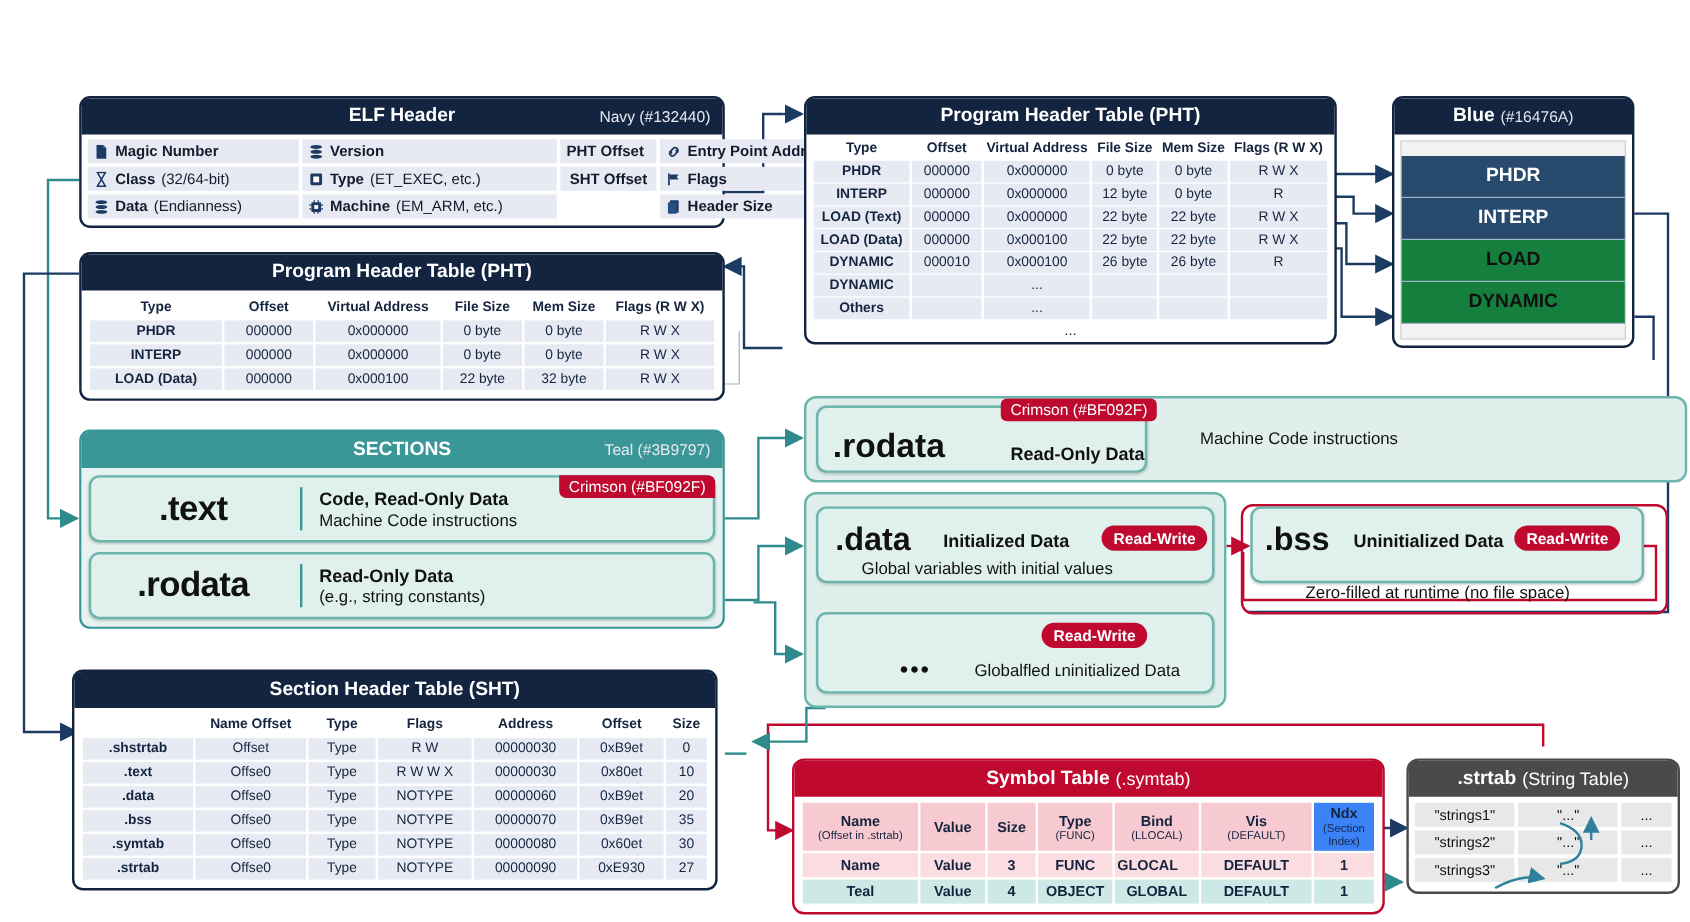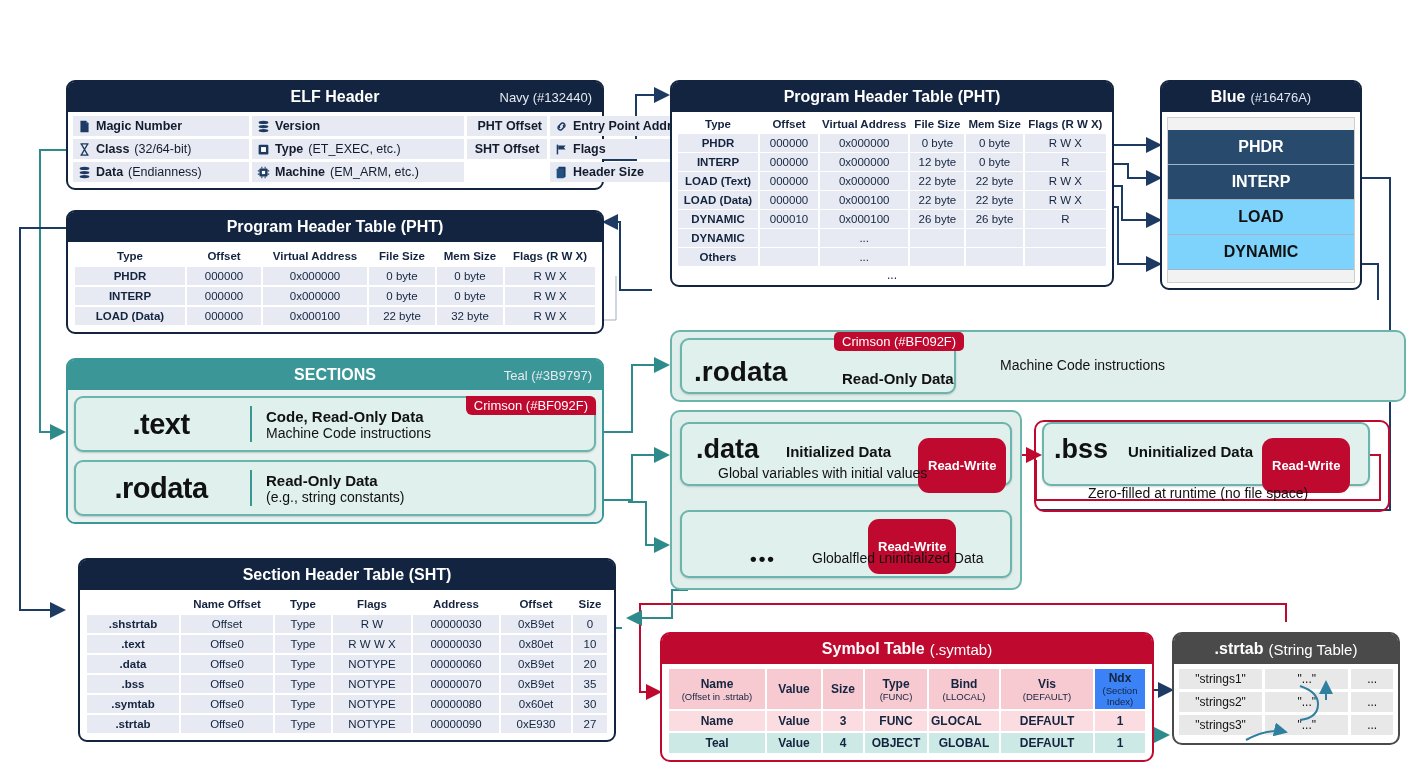--- a/index.html
+++ b/index.html
@@ -69,39 +69,39 @@
     box-shadow: 0 1px 2px rgba(0,0,0,.18);
   }
   .sec-name { font-size: 29px; font-weight: 700; color: #111; letter-spacing: -.5px; }
   .sec-div { width: 2px; background: #3B9797; align-self: stretch; margin: 2px 14px; }
   .sec-txt1 { font-size: 15px; font-weight: 700; color: #111; }
   .sec-txt2 { font-size: 14px; font-weight: 400; color: #111; }
   .badge {
     background: #BF092F; color: #fff; border-radius: 4px;
     font-size: 13px; padding: 2px 8px; white-space: nowrap;
   }
-  .badge-pill { border-radius: 11px; font-weight: 700; font-size: 13px; padding: 20px 10px; }
+  .badge-pill { border-radius: 11px; font-weight: 700; font-size: 13px; padding: 3px 10px; }
 
   
   .midcard-outer {
     position: absolute; background: #e0efec; border: 2px solid #6bb5ad; border-radius: 10px;
   }
   .midcard {
     position: absolute; background: #dff0ed; border: 2px solid #6bb5ad; border-radius: 9px;
     box-shadow: 0 1px 2px rgba(0,0,0,.16);
   }
 
   
   .memwrap { background: #f2f2f2; border: 1px solid #cfcfcf; margin: 5px; padding: 12px 0; }
   .memblk {
     color: #fff; font-weight: 700; font-size: 16px; text-align: center;
     padding: 8px 0; border-bottom: 1px solid #9fb6c9;
   }
   .memblk.dark { background: #274A6D; color: #fff; }
-  .memblk.light { background: #7dd3fc; color: #111; }
+  .memblk.light { background: #15803d; color: #111; }
 
   
   .strrow { display: grid; grid-template-columns: 1fr 1fr .5fr; gap: 3px; margin-bottom: 3px; }
   .strcell { background: #e8e8e8; font-size: 12px; color: #111; text-align: center; padding: 3px 2px; }
 
   
   svg.conn { position: absolute; left: 0; top: 0; width: 1408px; height: 768px; pointer-events: none; }
 </style>
 </head>
 <body>
@@ -182,21 +182,21 @@
       <div class="cell">
         <span class="ic">
           <svg viewBox="0 0 16 16">
               <ellipse cx="8" cy="3" rx="6" ry="2" fill="#1d3a63"></ellipse>
               <ellipse cx="8" cy="8" rx="6" ry="2" fill="#1d3a63"></ellipse>
               <ellipse cx="8" cy="13" rx="6" ry="2" fill="#1d3a63"></ellipse>
             </svg>
         </span>
         <span class="lbl">Version</span>
       </div>
-      <div class="cell" style="justify-content:flex-end">
+      <div class="cell" style="justify-content:flex-start">
         <span class="lbl">PHT Offset</span>
       </div>
       <div class="cell">
         <span class="ic">
           <svg viewBox="0 0 16 16">
               <path d="M6 10a3 3 0 0 1 0-4l2-2a3 3 0 0 1 4 4l-1 1" stroke="#1d3a63" stroke-width="1.8" fill="none"></path>
               <path d="M10 6a3 3 0 0 1 0 4l-2 2a3 3 0 0 1-4-4l1-1" stroke="#1d3a63" stroke-width="1.8" fill="none"></path>
             </svg>
         </span>
         <span class="lbl">Entry Point Address</span>
@@ -334,21 +334,21 @@
         <div class="sec-name" style="width:150px; text-align:center;">.rodata</div>
         <div class="sec-div"></div>
         <div style="flex:1">
           <div class="sec-txt1">Read-Only Data</div>
           <div class="sec-txt2">(e.g., string constants)</div>
         </div>
       </div>
     </div>
   </div>
 
-  <div class="panel panel-navy" style="left:78px; top:558px; width:538px;">
+  <div class="panel panel-navy" style="left:60px; top:558px; width:538px;">
     <div class="hdr hdr-navy">
       <span>Section Header Table (SHT)</span>
     </div>
     <div class="tblwrap">
       <table class="tbl">
         <thead>
             <tr>
           <th style="width:92px"></th>
           <th style="width:92px">Name Offset</th>
           <th style="width:56px">Type</th>

